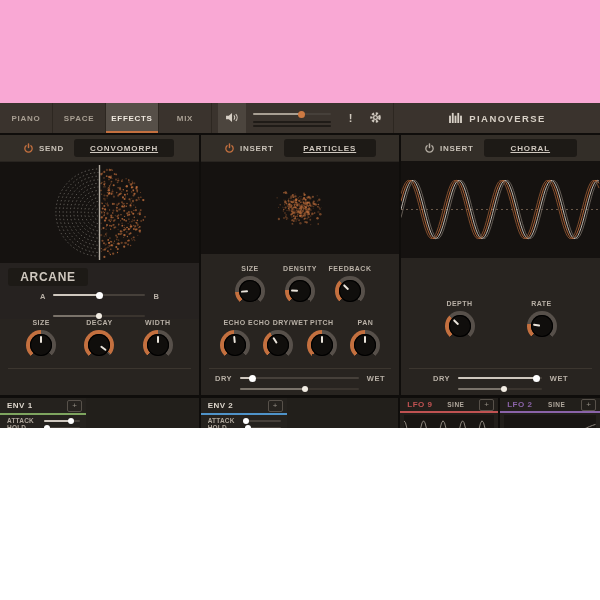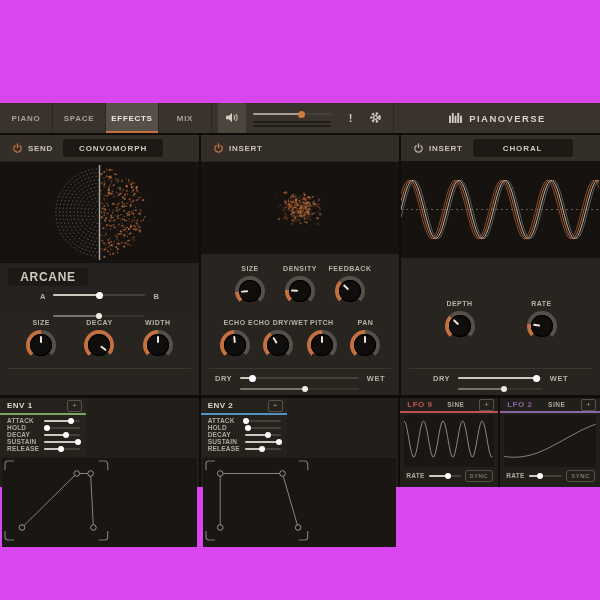--- a/index.html
+++ b/index.html
@@ -1,16 +1,16 @@
 <!DOCTYPE html>
 <html><head>
 <meta charset="utf-8">
 <style>
   html,body{margin:0;padding:0;background:#fff;}
-  .stage{position:relative;width:600px;height:600px;background:#d946ef;overflow:hidden;
+  .stage{position:relative;width:600px;height:428px;background:#f9a8d4;overflow:hidden;
          font-family:"Liberation Sans","DejaVu Sans",sans-serif;-webkit-font-smoothing:antialiased;}
   .app{position:absolute;left:0;top:103px;width:600px;height:384px;background:#0f0d0b;}
 
   
   .topbar{position:absolute;top:0;left:0;width:600px;height:30px;background:#3a332d;display:flex;align-items:stretch;}
   .tabs{display:flex;}
   .tab{width:52px;display:flex;align-items:center;justify-content:center;font-size:8px;font-weight:bold;
        letter-spacing:.7px;color:#a89f93;border-right:1px solid #2d2721;}
   .tab.active{background:#564f48;color:#eee8df;box-shadow:inset 0 -2px 0 #c4703f;}
   .preset{margin:3px 0 3px 5px;width:170px;background:#232019;border-radius:4px;display:flex;align-items:center;
@@ -23,26 +23,26 @@
   .volwrap .slider{height:10px;}
   .vol-meter{height:2px;background:#1f1b17;border-radius:1px;}
   .iconbtn{width:25px;display:flex;align-items:center;justify-content:center;color:#cfc8be;font-weight:bold;font-size:11px;}
   .brand{display:flex;align-items:center;gap:6px;border-left:1px solid #2d2721;margin-left:5px;padding:0 8px;
          color:#d8d1c7;font-size:9.5px;font-weight:bold;letter-spacing:1.4px;flex:1;justify-content:center;}
 
   
   .fx{position:absolute;top:32px;left:0;width:600px;height:260px;display:flex;gap:2px;background:#0f0d0b;}
   .panel{position:relative;background:#282420;height:260px;}
   .p1{width:199px;}.p2{width:198px;}.p3{width:199px;}
-  .fxhead{position:absolute;top:0;left:0;right:0;height:26px;background:#332e28;display:flex;align-items:center;padding:0 12px;}
+  .fxhead{position:absolute;top:0;left:0;right:0;height:26px;background:#332e28;display:flex;align-items:center;padding:0 23px;}
   .pwr{color:#c4703f;flex:none;display:flex;}
   .pwr.off{color:#b5aea4;}
   .mode{font-size:8px;font-weight:bold;letter-spacing:.7px;color:#c9c2b8;margin-left:5px;}
   .fxbtn{height:18px;background:#1d1a16;border-radius:3px;color:#cfc8bf;font-size:8px;font-weight:bold;letter-spacing:.9px;
-         display:flex;align-items:center;justify-content:center;width:100px;margin-left:10px;}
+         display:flex;align-items:center;justify-content:center;width:100px;margin-left:10px;text-decoration:underline;}
   .viz{position:absolute;left:0;right:0;background:#151210;overflow:hidden;}
   .viz1{top:27px;height:101px;}
   .viz2{top:27px;height:92px;}
   .viz3{top:26px;height:97px;}
 
   .morph{position:absolute;top:128px;left:0;right:0;height:56px;background:#262220;}
   .irbtn{position:absolute;top:5px;height:18px;width:80px;background:#1d1a16;border-radius:3px;color:#cfc8bf;
          font-size:12px;font-weight:bold;letter-spacing:.7px;display:flex;align-items:center;justify-content:center;}
   .ir-a{left:8px;} .ir-b{right:8px;}
   .ablabel{position:absolute;font-size:7.5px;font-weight:bold;color:#b8b0a6;top:29px;}
@@ -589,20 +589,21 @@
 
       <div class="panel p2">
         <div class="fxhead">
           <span class="pwr">
             <svg viewBox="0 0 12 12" width="11" height="11">
               <path d="M6 1.2 V5" stroke="currentColor" stroke-width="1.6" stroke-linecap="round"></path>
               <path d="M3.4 3 a4 4 0 1 0 5.2 0" fill="none" stroke="currentColor" stroke-width="1.4" stroke-linecap="round"></path>
             </svg>
           </span>
           <span class="mode">INSERT</span>
+          <div class="fxbtn">PARTICLES</div>
         </div>
         <div class="viz viz2"><svg width="198" height="92">
               <circle cx="101.9" cy="48.9" r="1.01" fill="rgba(199,115,62,0.55)"></circle>
               <circle cx="116.5" cy="56.3" r="1.20" fill="rgba(199,115,62,0.66)"></circle>
               <circle cx="103.4" cy="51.8" r="0.98" fill="rgba(199,115,62,0.40)"></circle>
               <circle cx="95.4" cy="45.9" r="0.64" fill="rgba(199,115,62,0.17)"></circle>
               <circle cx="93.0" cy="57.0" r="1.02" fill="rgba(199,115,62,0.33)"></circle>
               <circle cx="92.8" cy="58.9" r="0.98" fill="rgba(199,115,62,0.57)"></circle>
               <circle cx="100.6" cy="47.2" r="0.57" fill="rgba(199,115,62,0.63)"></circle>
               <circle cx="103.0" cy="44.3" r="0.63" fill="rgba(199,115,62,0.33)"></circle>

